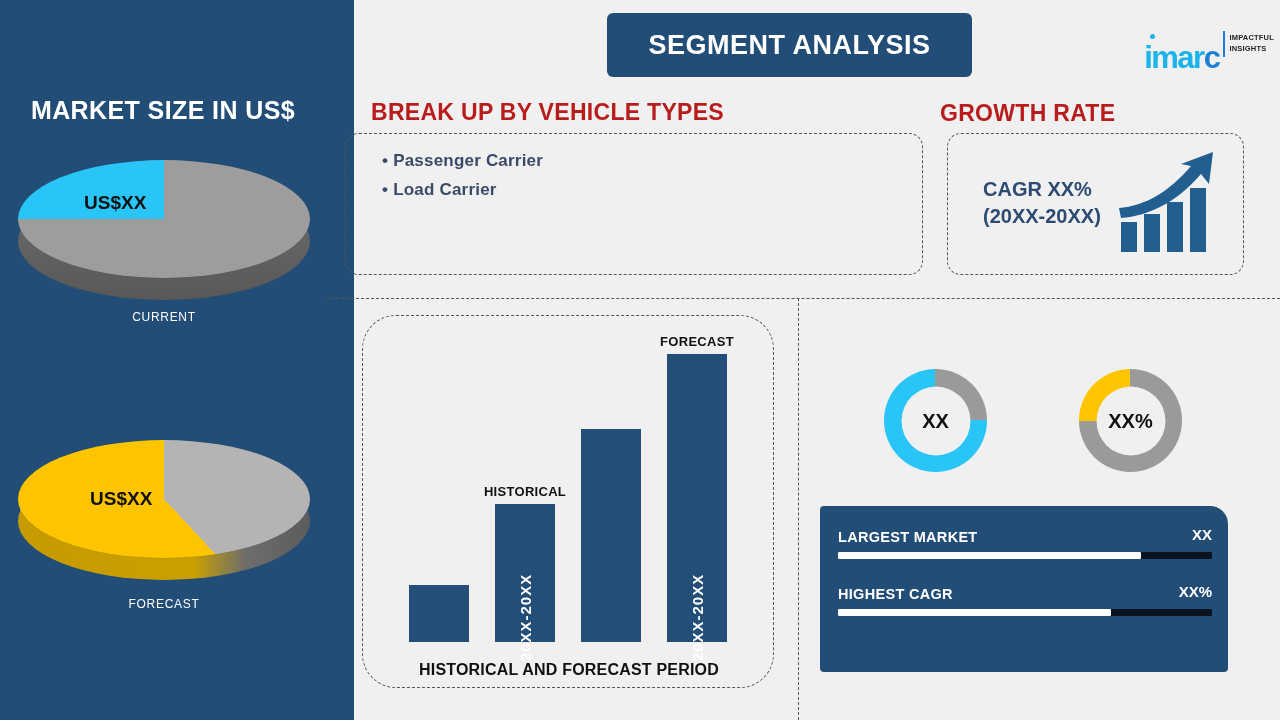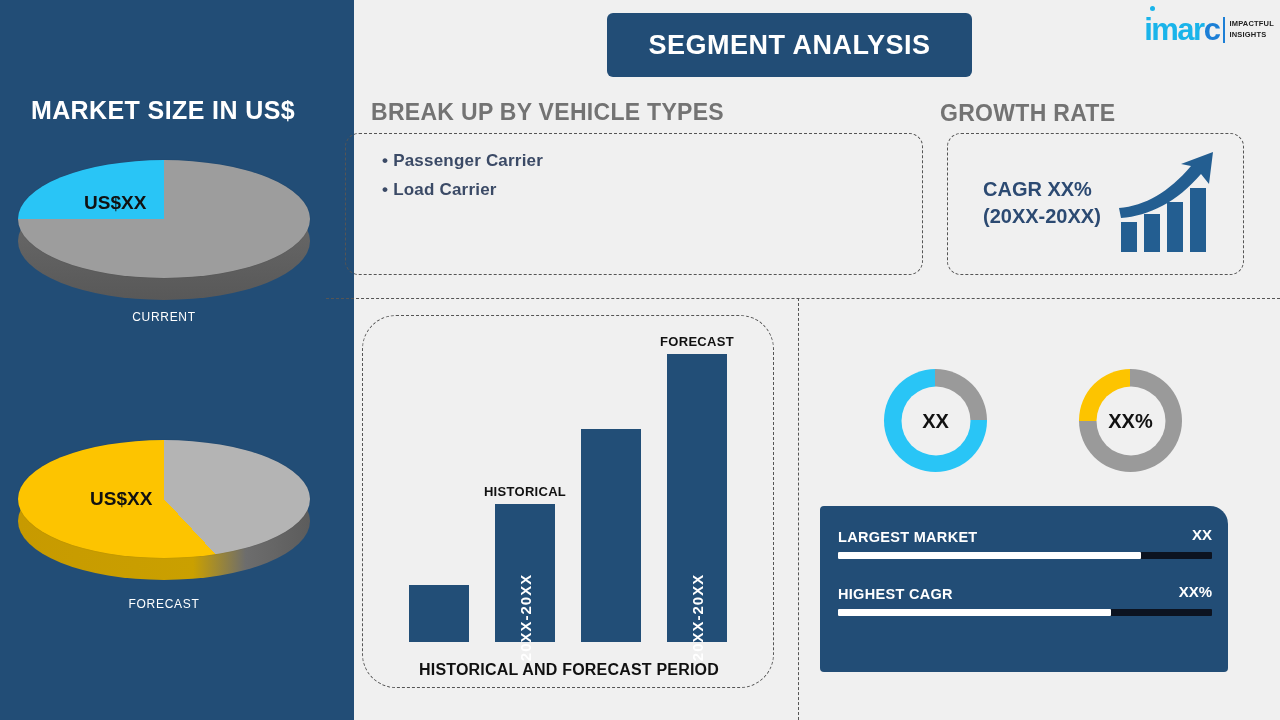--- a/index.html
+++ b/index.html
@@ -51,21 +51,21 @@
     background:#224d76; border-radius:6px;
     display:flex; align-items:center; justify-content:center;
     color:#fff; font-size:27px; font-weight:bold; letter-spacing:.5px;
   }
   #logo {
     position:absolute; right:6px; top:14px;
     display:flex; align-items:center; gap:4px;
   }
   #logo-word {
     font-size:31px; font-weight:bold; letter-spacing:-1.5px;
-    color:#1ab4ea; line-height:1; position:relative;
+    color:#1ab4ea; line-height:1; position:relative;margin-top:28px;
   }
   #logo-word .c-dark { color:#1c7fd6; }
   #logo-dot {
     position:absolute; left:6px; top:-8px;
     width:5px; height:5px; border-radius:50%; background:#1ab4ea;
   }
   #logo-divider { width:2px; height:26px; background:#1c7fd6; }
   #logo-tag {
     font-size:7.5px; font-weight:bold; color:#222; line-height:1.35;
     letter-spacing:.2px;
@@ -76,21 +76,21 @@
     position:absolute; left:326px; top:298px; width:954px; height:0;
     border-top:1.5px dashed #555;
   }
   #vdivider {
     position:absolute; left:798px; top:298px; width:0; height:422px;
     border-left:1.5px dashed #555;
   }
 
   
   .sec-title {
-    position:absolute; font-size:23px; font-weight:bold; color:#737373;
+    position:absolute; font-size:23px; font-weight:bold; color:#b91c1c;
     letter-spacing:.3px;
   }
   #vehicle-title { left:371px; top:99px; }
   #growth-title  { left:940px; top:100px; width:340px; text-align:left; }
 
   
   #vehicle-box {
     position:absolute; left:345px; top:133px; width:578px; height:142px;
     border:1.5px dashed #555; border-radius:14px;
     padding:12px 0 0 36px;

